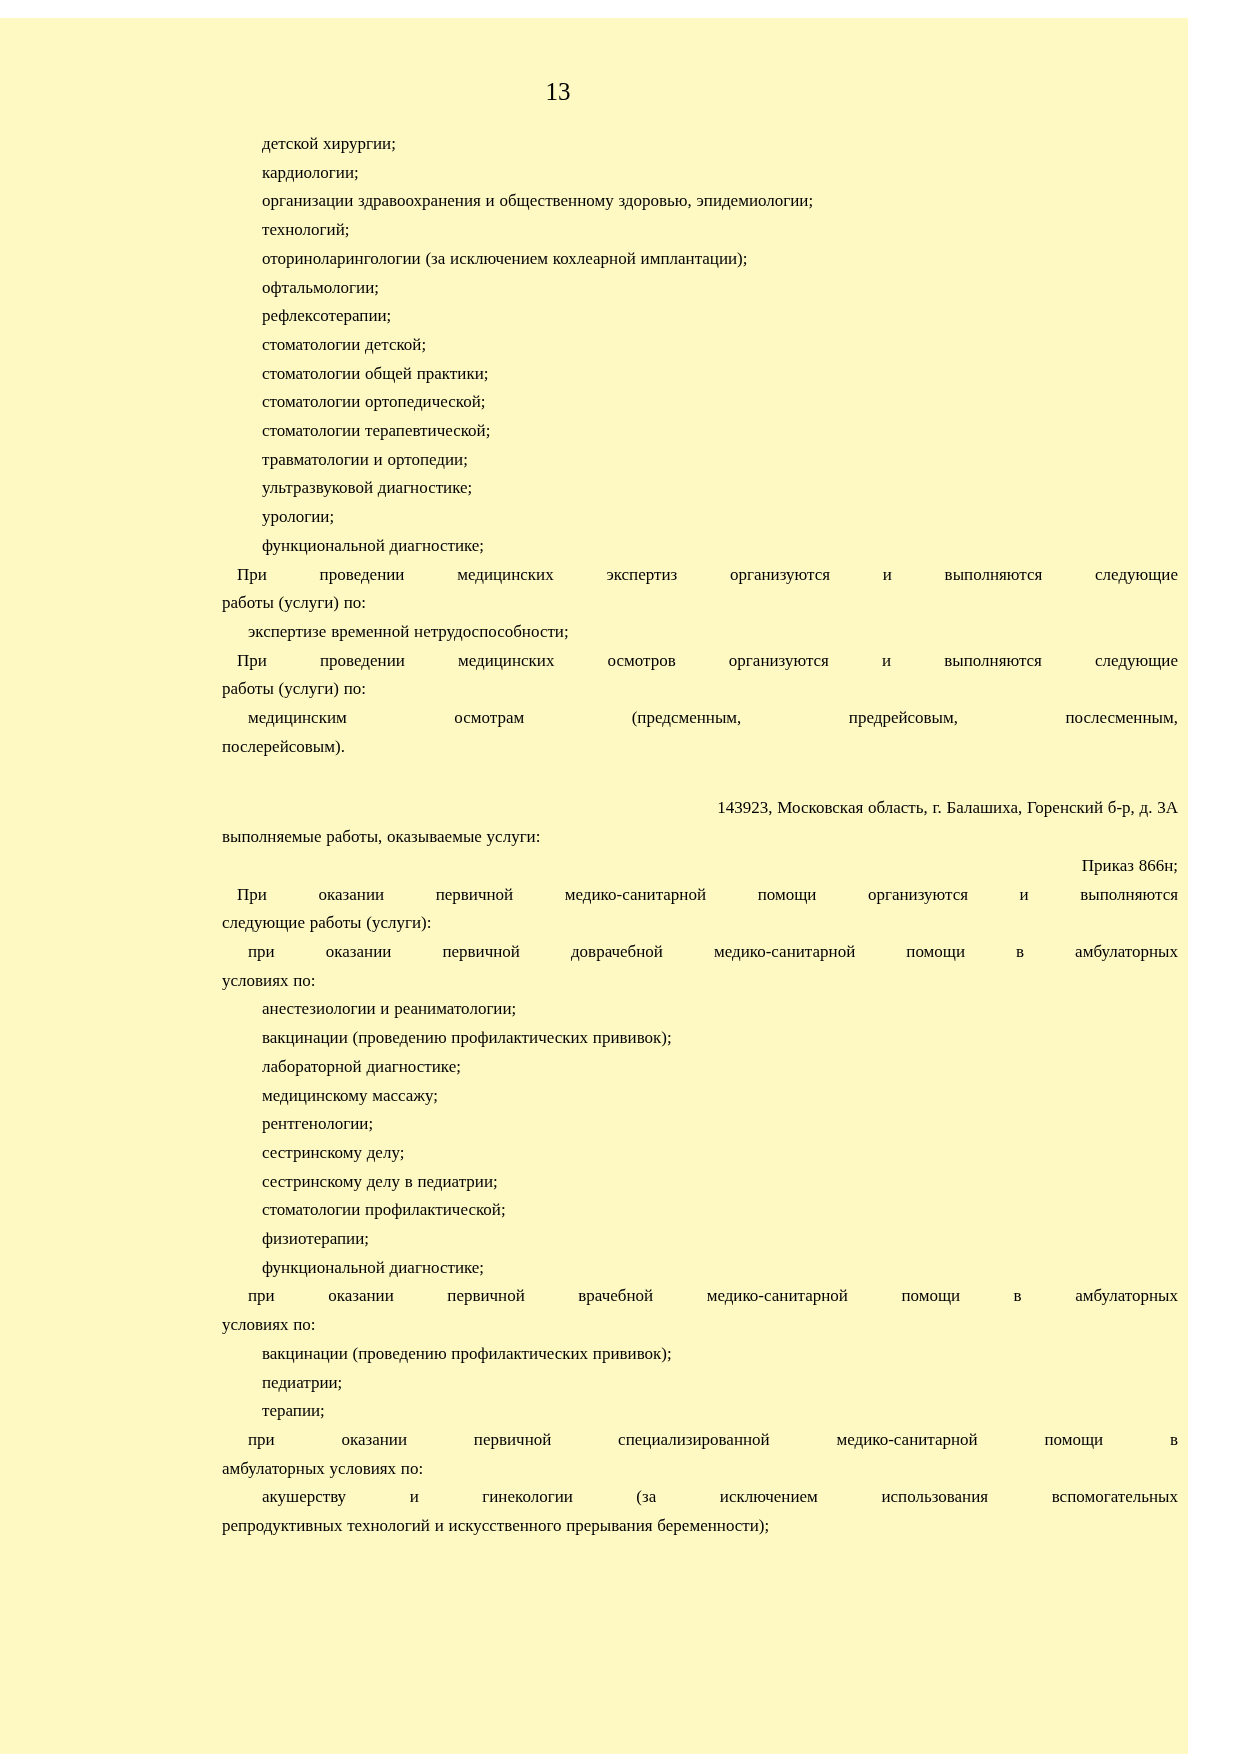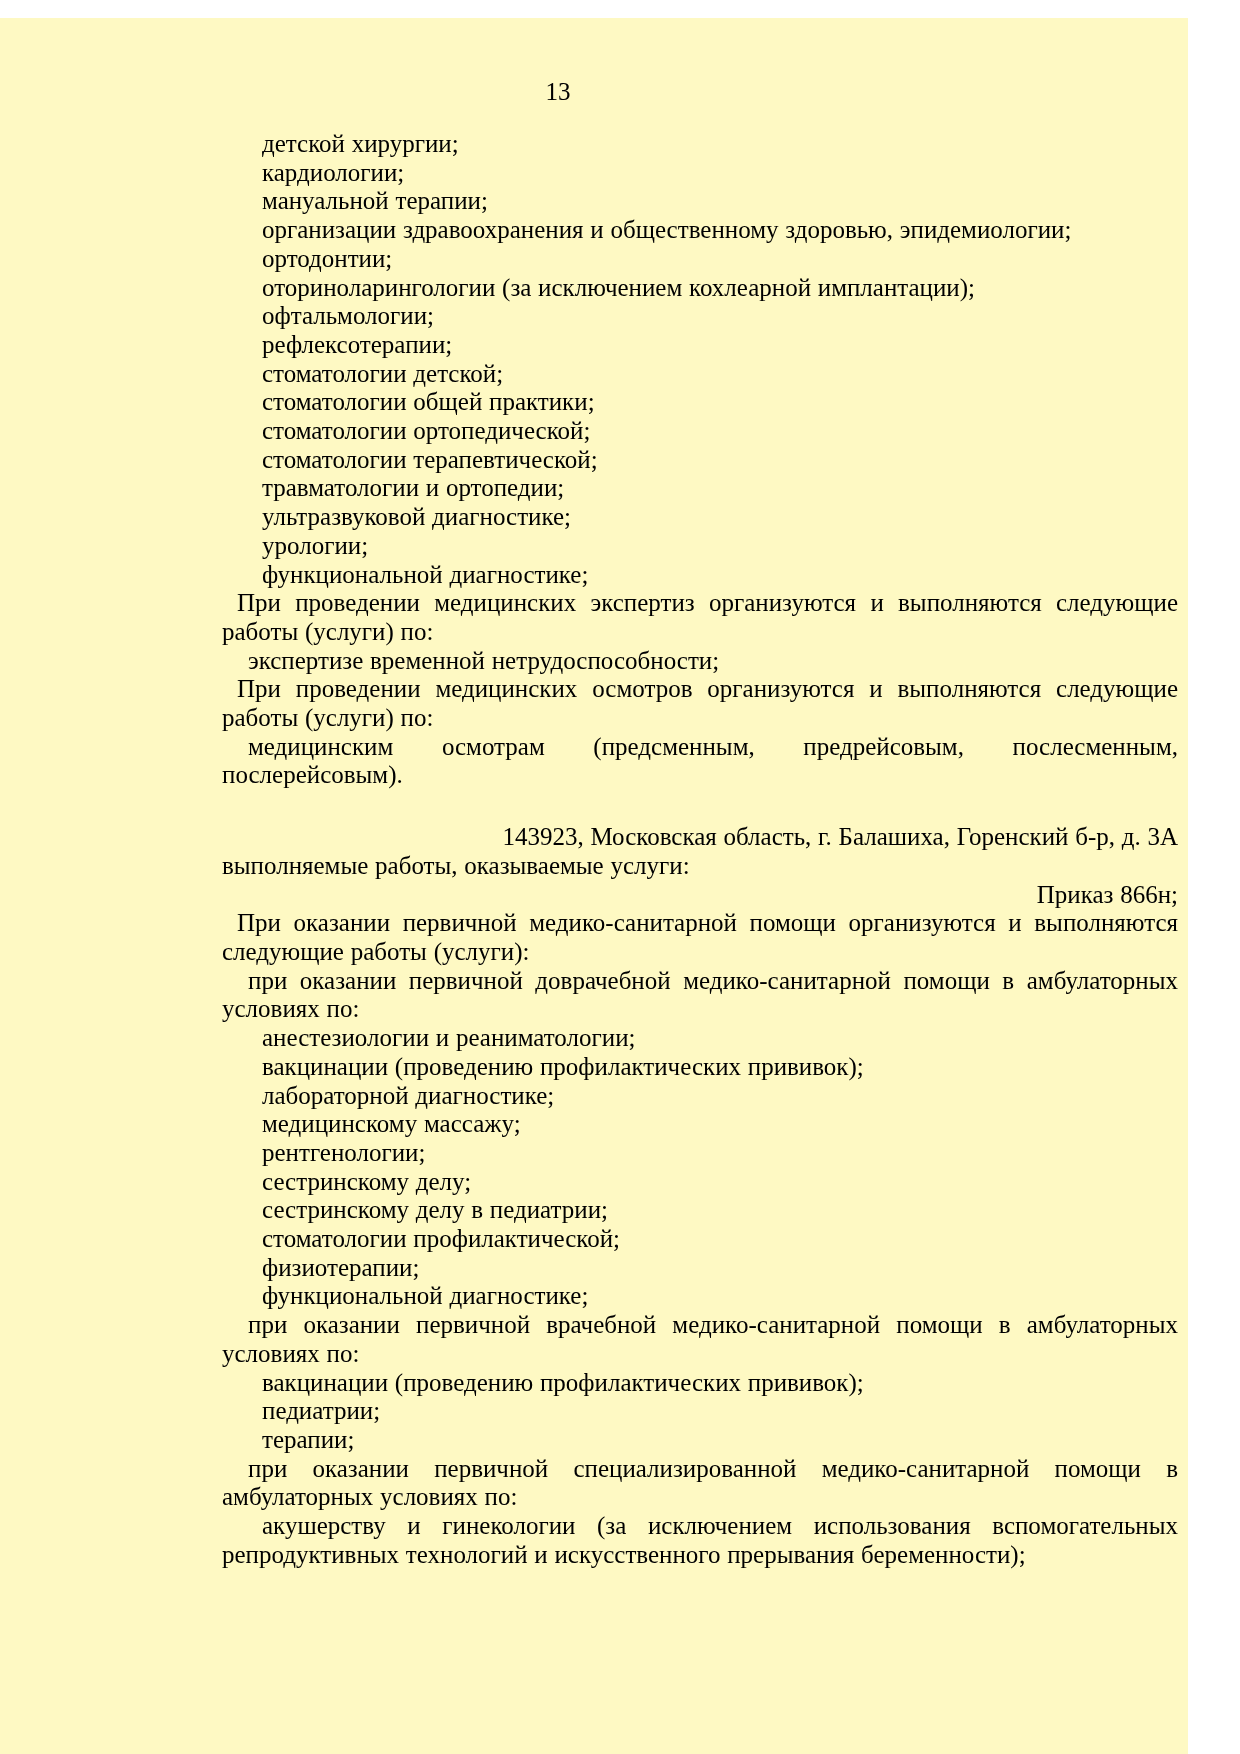--- a/index.html
+++ b/index.html
@@ -24,21 +24,21 @@
     right: 72px;
     text-align: center;
     font-size: 25px;
     line-height: 28px;
   }
   .doc-body {
     position: absolute;
     left: 222px;
     top: 112px;
     width: 956px;
-    font-size: 25px;
+    font-size: 17px;
     line-height: 28.7px;
     text-align: left;
     word-spacing: 0.5px;
   }
   .ln { white-space: normal; }
   
   .item { text-indent: 40px; }   
   .sub  { text-indent: 26px; }   
   .para { text-indent: 15px; text-align: right; }   
   .cont { text-indent: 0; }      
@@ -52,23 +52,22 @@
   .gap { margin-top: 33px; text-align: right; }
 </style>
 </head>
 <body>
 
 <div class="page">
   <div class="page-number">13</div>
   <div class="doc-body">
       <div class="ln item">детской хирургии;</div>
       <div class="ln item">кардиологии;</div>
-      <div class="ln item">мануальной терапии;</div>
       <div class="ln item">организации здравоохранения и общественному здоровью, эпидемиологии;</div>
-      <div class="ln item">ортодонтии;</div>
+      <div class="ln item">технологий;</div>
       <div class="ln item">оториноларингологии (за исключением кохлеарной имплантации);</div>
       <div class="ln item">офтальмологии;</div>
       <div class="ln item">рефлексотерапии;</div>
       <div class="ln item">стоматологии детской;</div>
       <div class="ln item">стоматологии общей практики;</div>
       <div class="ln item">стоматологии ортопедической;</div>
       <div class="ln item">стоматологии терапевтической;</div>
       <div class="ln item">травматологии и ортопедии;</div>
       <div class="ln item">ультразвуковой диагностике;</div>
       <div class="ln item">урологии;</div>

